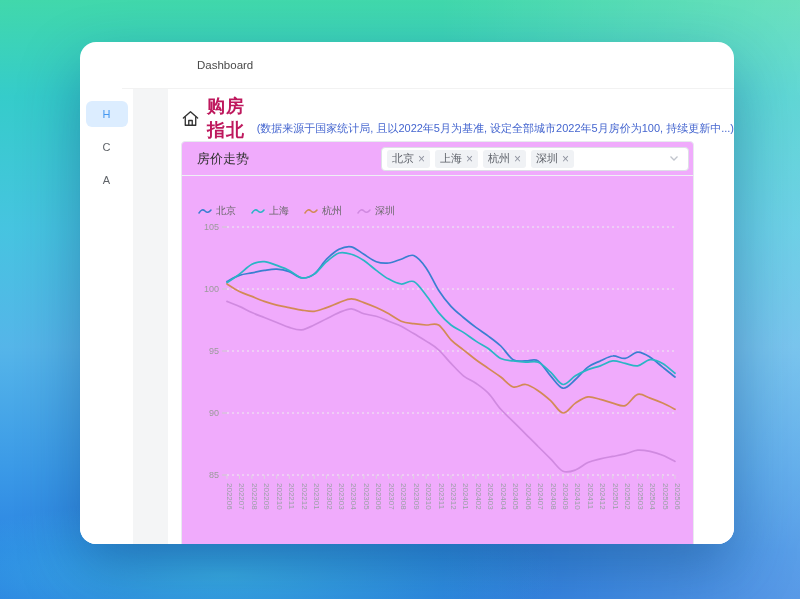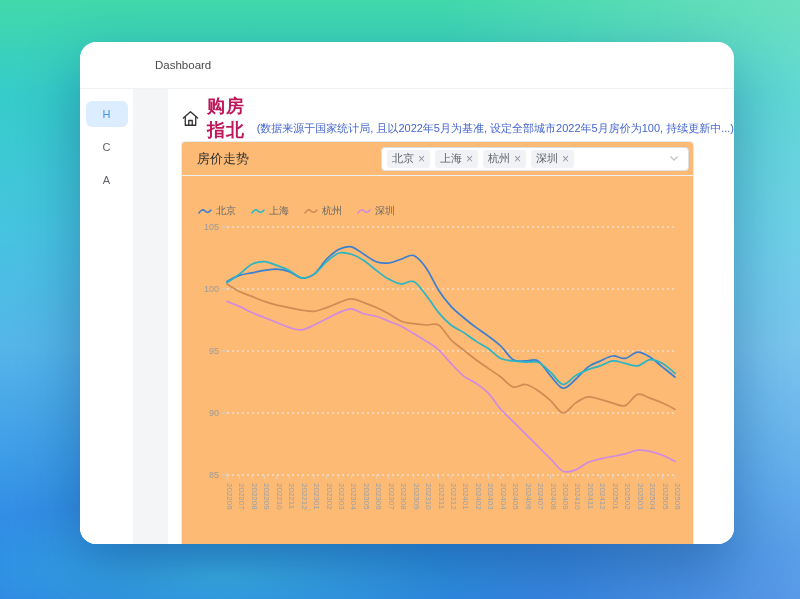--- a/index.html
+++ b/index.html
@@ -6,35 +6,35 @@
     font-family:"Liberation Sans","DejaVu Sans",sans-serif;}
   .bg{position:relative;width:800px;height:599px;
     background:
       radial-gradient(ellipse 60% 18% at 28% 96%, rgba(70,215,235,.55), rgba(70,215,235,0) 70%),
       linear-gradient(90deg, rgba(255,255,255,0) 55%, rgba(255,255,255,.22) 100%),
       linear-gradient(180deg,#41d8ab 0%,#35ccca 16%,#46c4e0 38%,#55b5e9 58%,#3b9ae7 78%,#2b84e2 92%,#2a7de0 100%);}
   .window{position:absolute;left:80px;top:42px;width:654px;height:502px;background:#fff;
     border-radius:16px;box-shadow:0 25px 60px rgba(8,52,110,.38);overflow:hidden;
     display:flex;flex-direction:column;}
   .win-header{height:46px;flex:none;display:flex;align-items:center;padding-left:75px;
-    font-size:11.5px;color:#4a4a4a;border-bottom:1px solid #f2f2f2;}
+    font-size:11.5px;color:#4a4a4a;border-bottom:1px solid #f2f2f2;margin-left:42px;}
   .win-body{flex:1;display:flex;min-height:0;}
   .sidebar{width:53px;flex:none;padding-top:12px;display:flex;flex-direction:column;
     align-items:center;gap:7px;background:#fff;}
   .side-item{width:42px;height:26px;border-radius:6px;display:flex;align-items:center;
     justify-content:center;font-size:11px;color:#5f6368;cursor:pointer;}
   .side-item.active{background:#dcedff;color:#4598f0;}
   .rail{width:35px;flex:none;background:#f4f5f6;}
   .content{flex:1;background:#fff;padding:14px 0 0 13px;min-width:0;}
   .page-header{display:flex;align-items:center;height:30px;}
   .home-ic{display:flex;}
   .home-ic svg{width:19px;height:19px;display:block;}
   .page-title{font-size:18px;font-weight:bold;color:#be185d;margin-left:7px;letter-spacing:1px;}
   .page-note{font-size:11px;color:#4465cf;margin-left:8px;margin-top:20px;white-space:nowrap;}
-  .panel{margin-top:8px;width:511px;border:1px solid #e8ebef;border-radius:4px;background:#fdba74;}
+  .panel{margin-top:8px;width:511px;border:1px solid #e8ebef;border-radius:4px;background:#f0abfc;}
   .panel-header{height:33px;display:flex;align-items:center;padding:0 4px 0 15px;
     border-bottom:1px solid #eef1f4;}
   .panel-title{font-size:13px;color:#333;}
   .select{margin-left:auto;width:308px;height:24px;border:1px solid #dde0e6;border-radius:4px;
     display:flex;align-items:center;padding:0 9px 0 5px;background:#fff;box-sizing:border-box;}
   .tags{display:flex;gap:5px;}
   .tag{background:#f0f2f5;border-radius:3px;height:18px;display:flex;align-items:center;
     padding:0 5px;font-size:11px;color:#5a5e66;gap:4px;white-space:nowrap;}
   .tag .x{color:#9094a0;font-size:12px;line-height:1;cursor:pointer;}
   .chevron{margin-left:auto;display:flex;}

